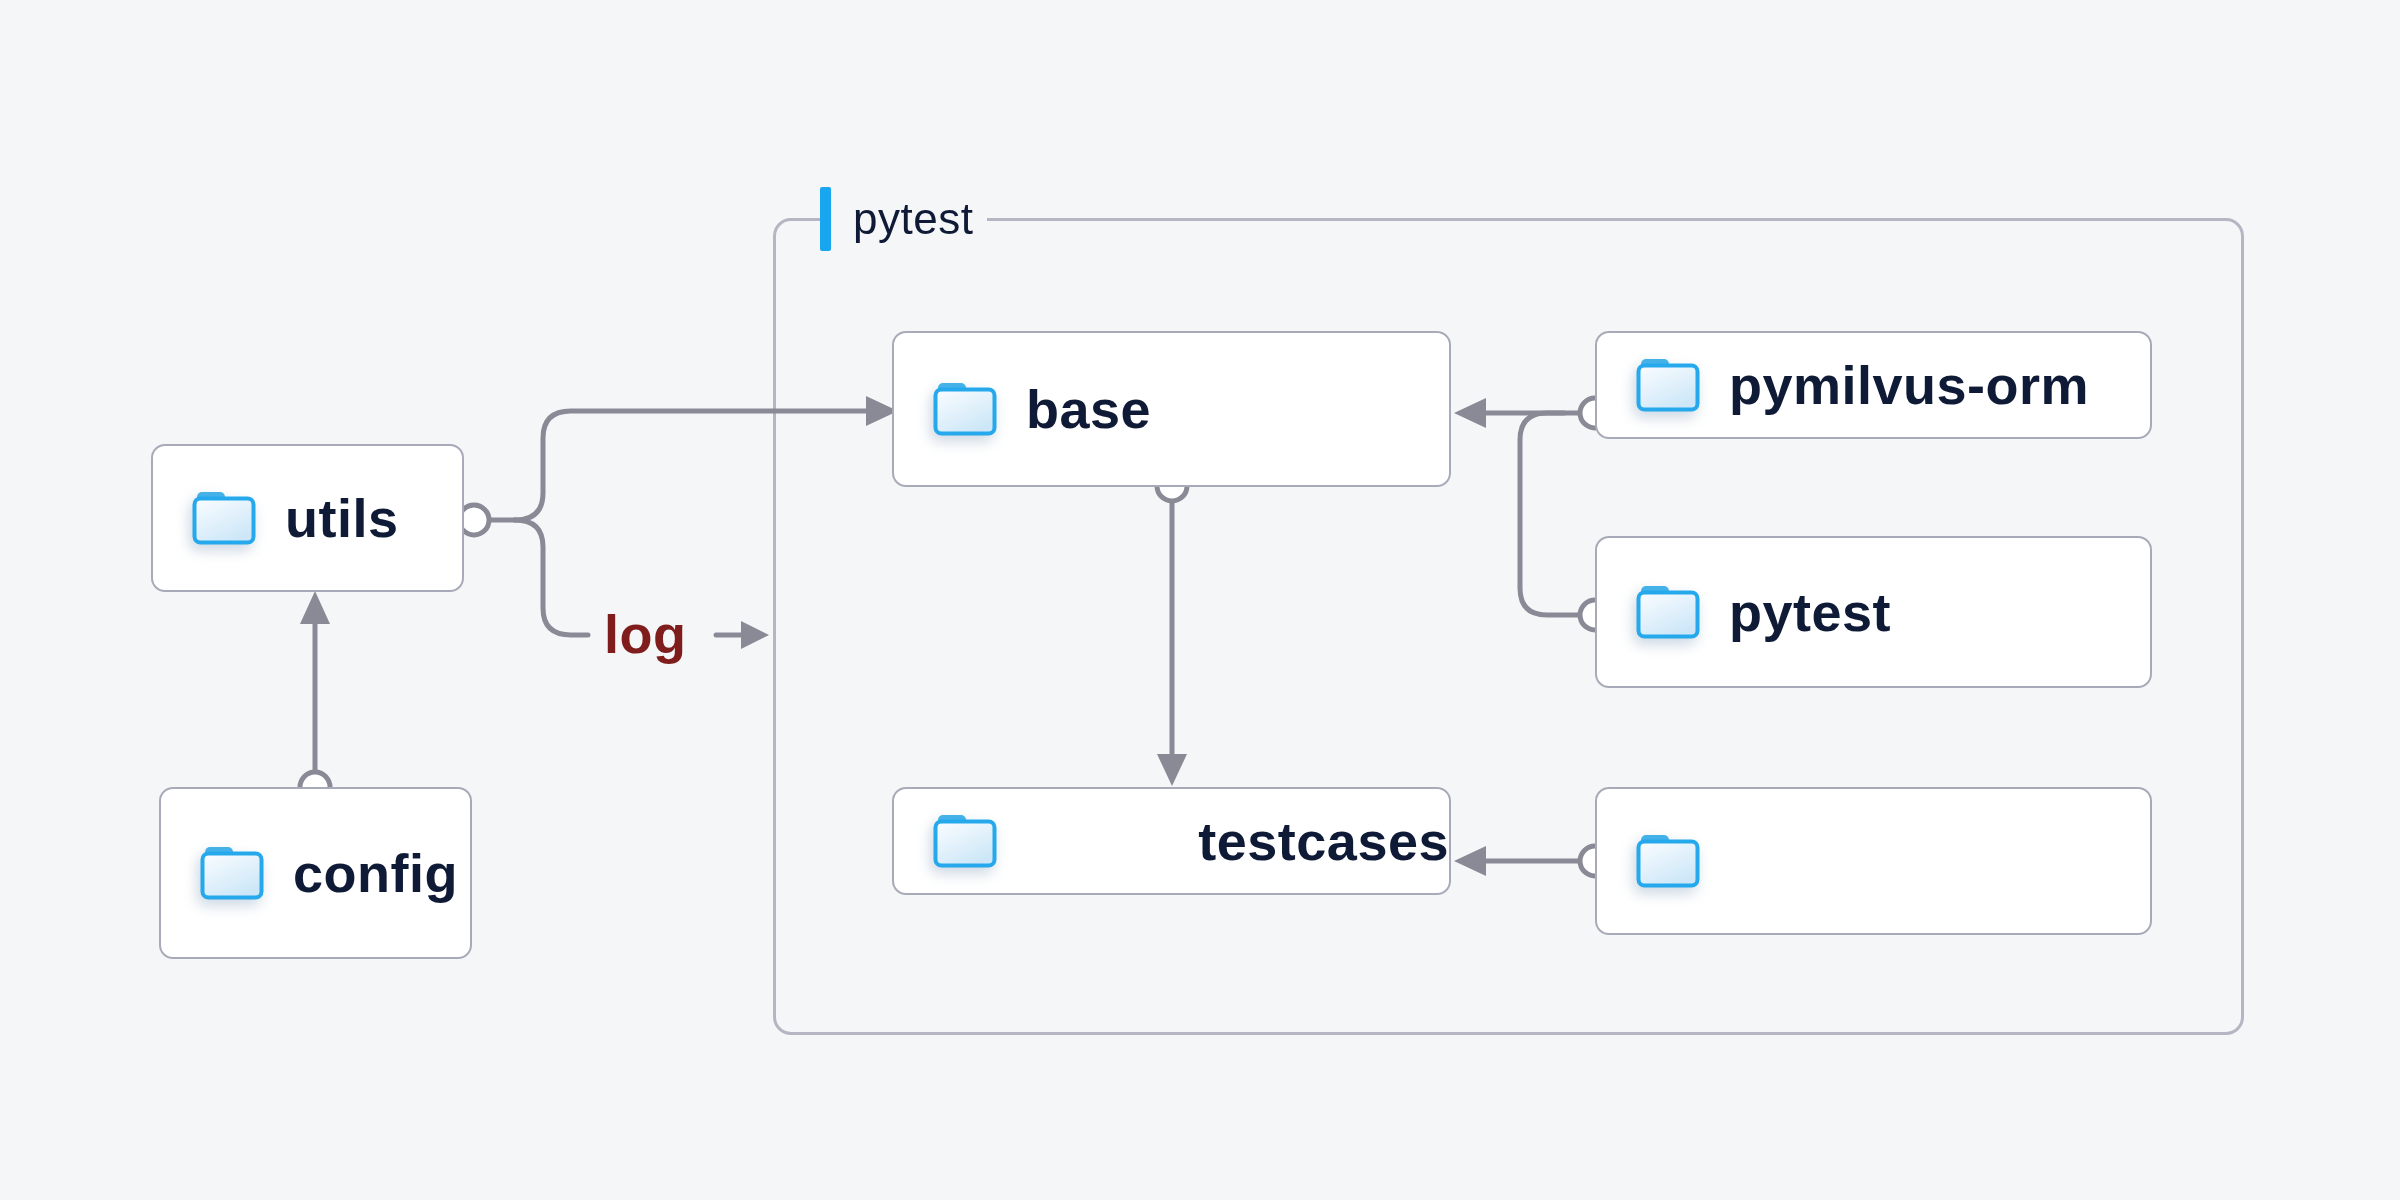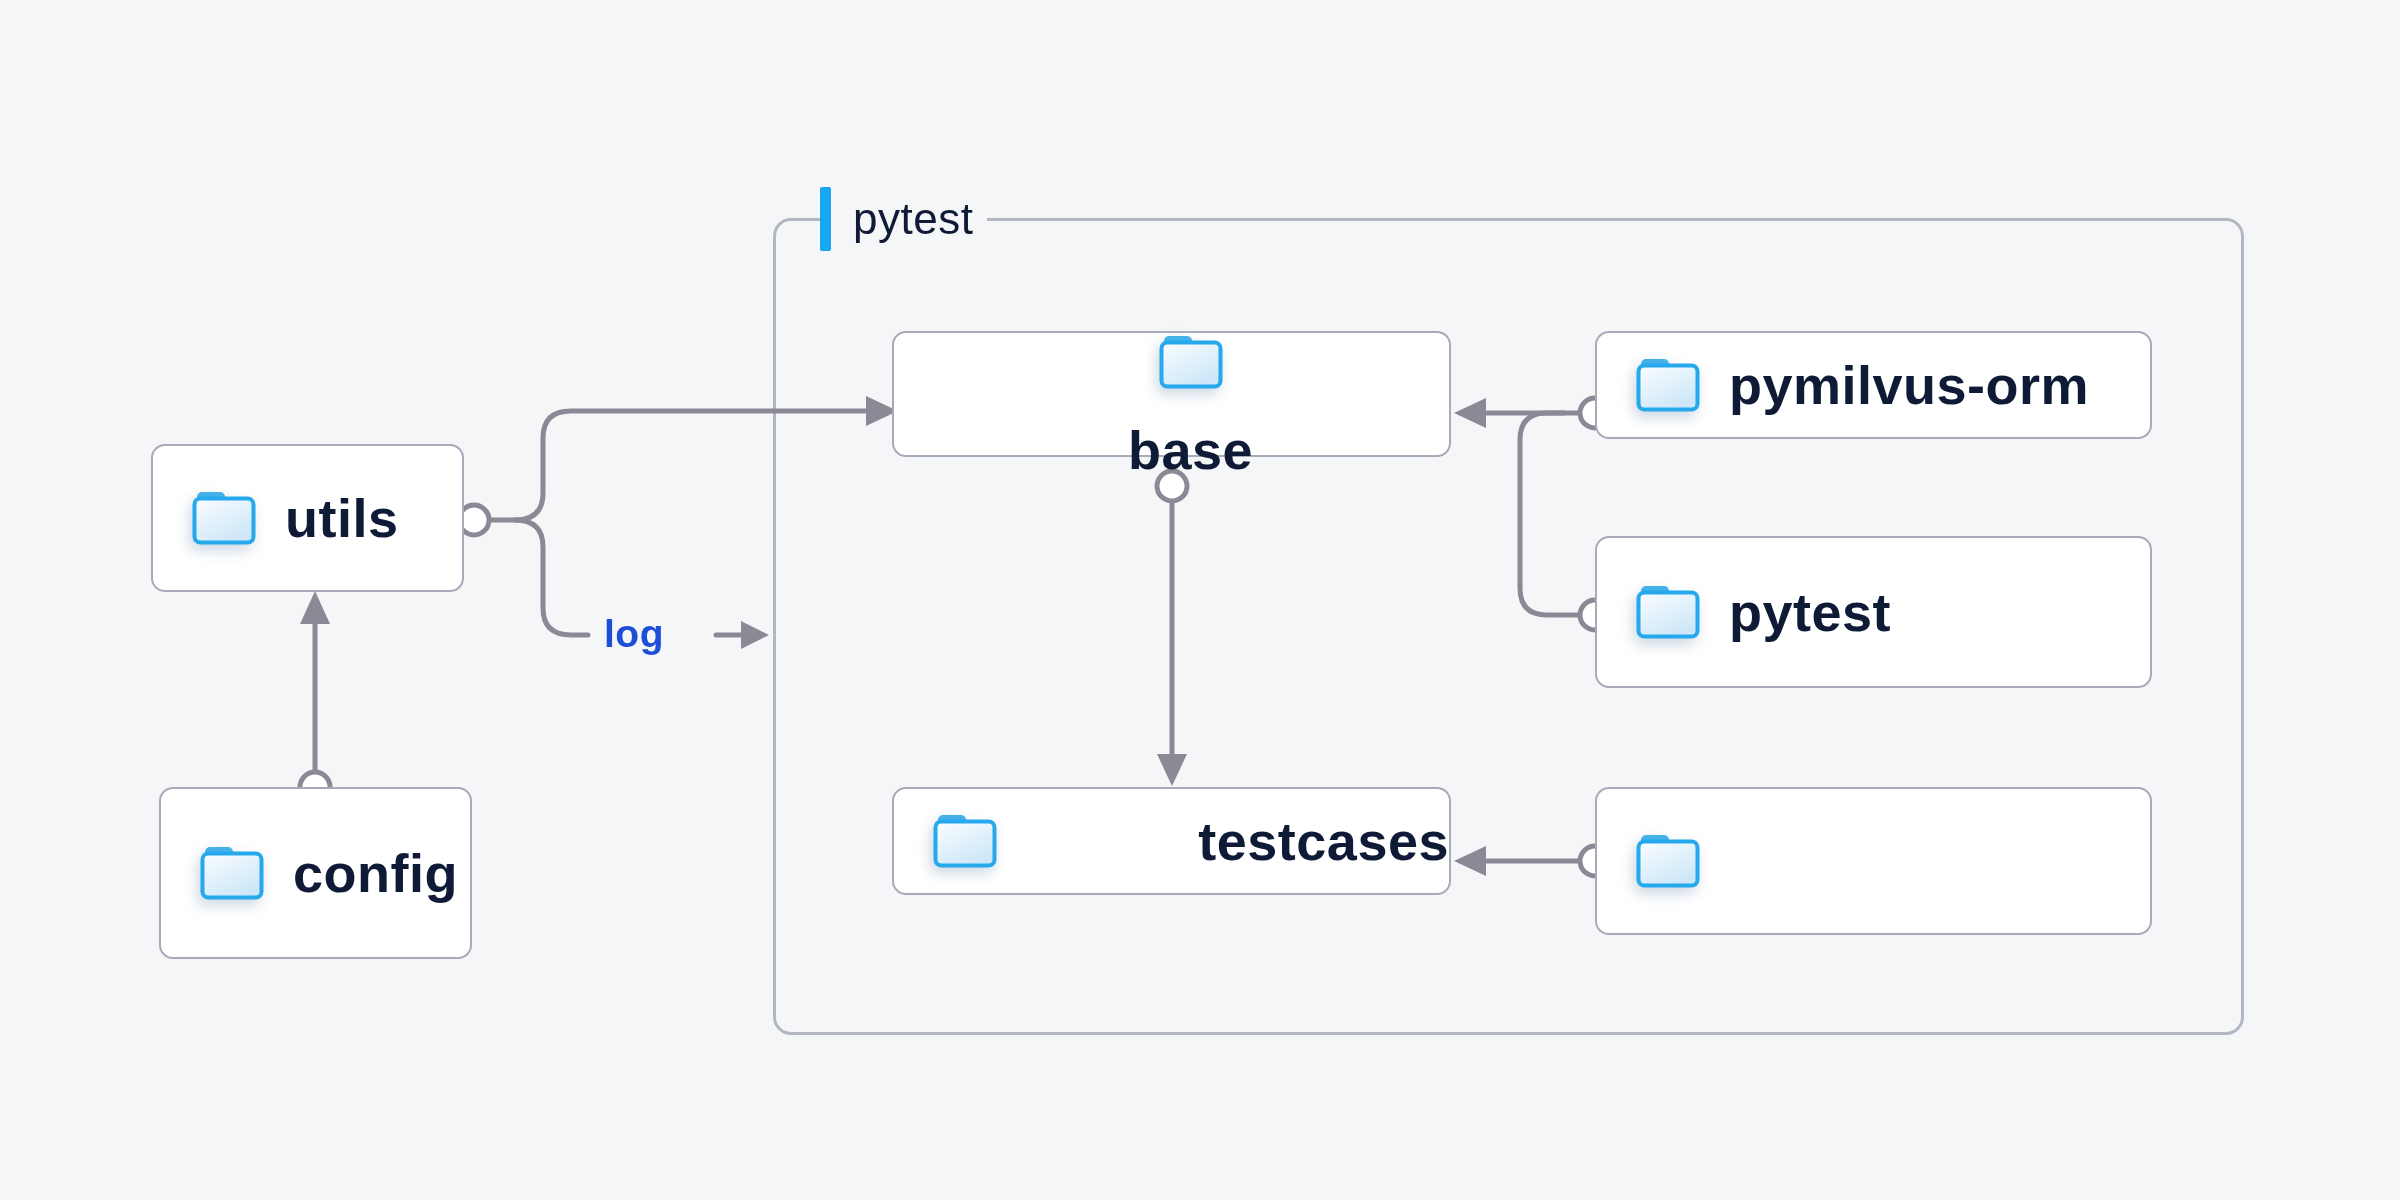--- a/index.html
+++ b/index.html
@@ -67,23 +67,23 @@
     color: #0f1b36;
     letter-spacing: 0.5px;
     white-space: nowrap;
   }
   .folder {
     filter: drop-shadow(-3px 6px 7px rgba(110, 140, 175, 0.35));
     flex: 0 0 auto;
   }
   .edge-label {
     position: absolute;
-    font-size: 39px;
+    font-size: 54px;
     font-weight: 600;
-    color: #1d4ed8;
+    color: #7f1d1d;
     letter-spacing: 0.5px;
     z-index: 2;
     line-height: 56px;
   }
 </style>
 </head>
 <body>
 
 <div class="canvas">
 
@@ -155,21 +155,21 @@
     <span class="node-label">utils</span>
   </div>
 
   <div class="node" style="left:159px; top:787px; width:313px; height:172px;">
     <svg class="folder" width="66" height="58">
         <use href="#folder-sym"></use>
       </svg>
     <span class="node-label">config</span>
   </div>
 
-  <div class="node" style="left:892px; top:331px; width:559px; height:126px;flex-direction:column;">
+  <div class="node" style="left:892px; top:331px; width:559px; height:156px;">
     <svg class="folder" width="66" height="58">
         <use href="#folder-sym"></use>
       </svg>
     <span class="node-label">base</span>
   </div>
 
   <div class="node" style="left:892px; top:787px; width:559px; height:108px;justify-content:space-between;">
     <svg class="folder" width="66" height="58">
         <use href="#folder-sym"></use>
       </svg>

